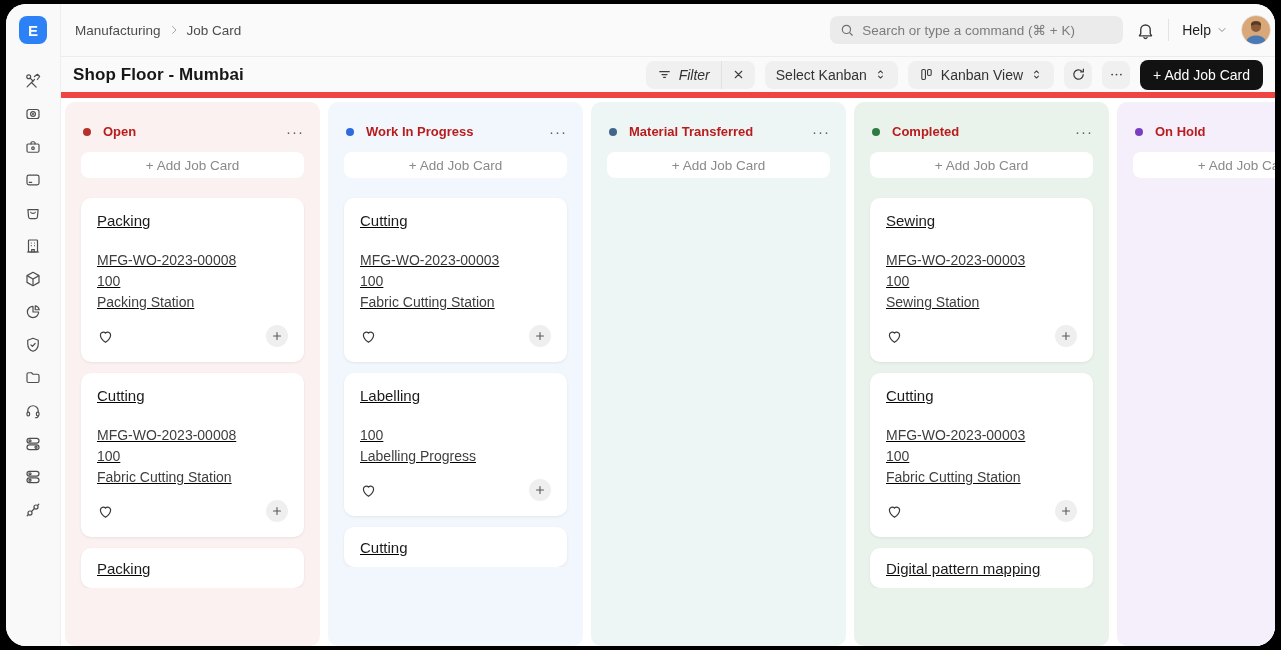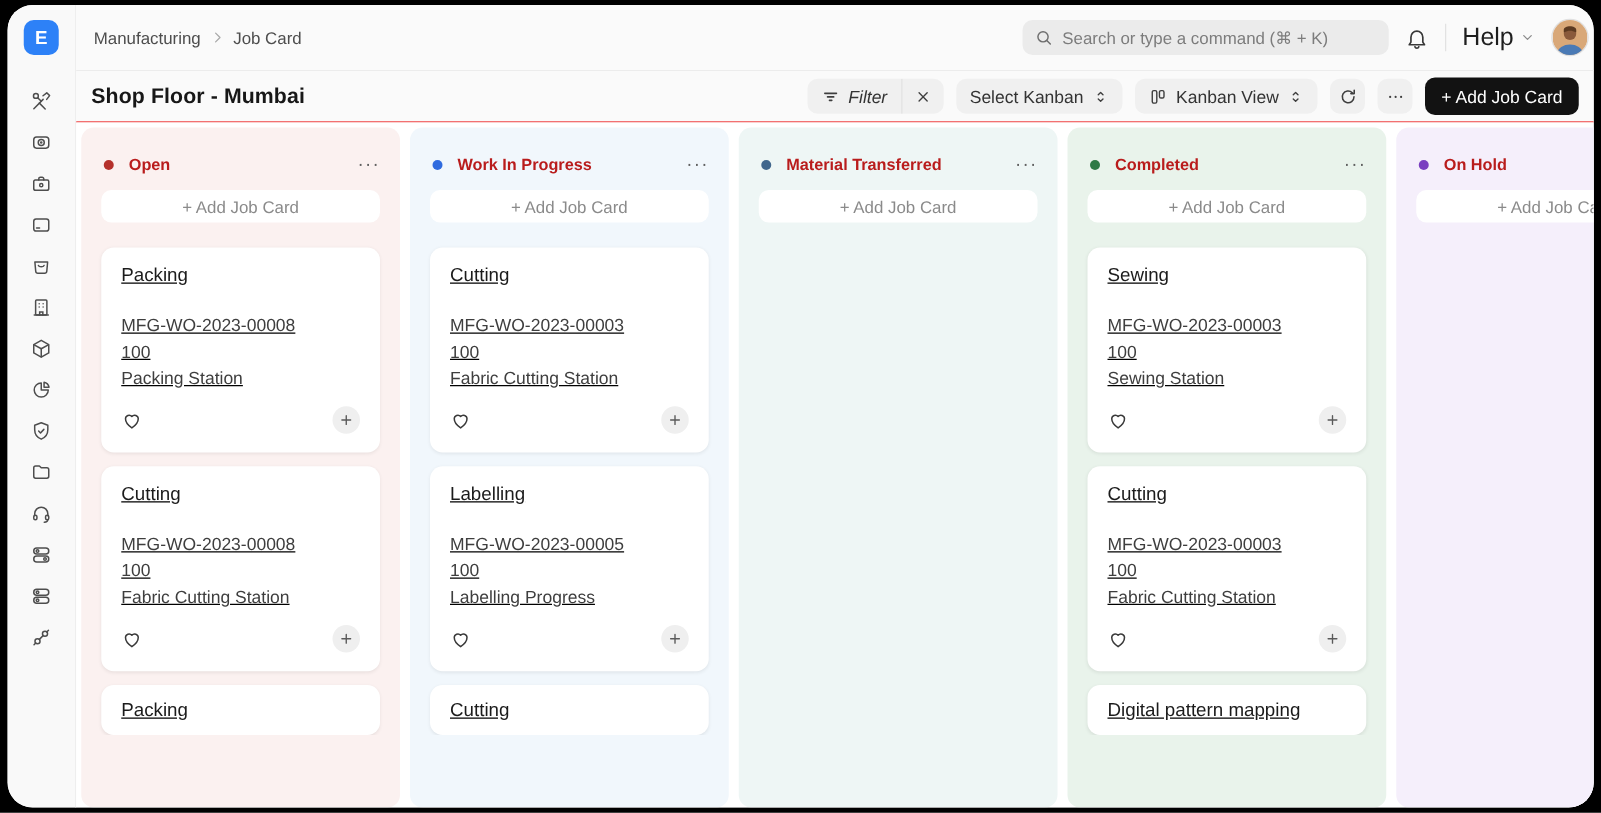--- a/index.html
+++ b/index.html
@@ -19,25 +19,25 @@
   .navbar { height:53px; flex:0 0 53px; background:#FAFAFA; border-bottom:1px solid #ECECEC; display:flex; align-items:center; padding:0 4px 0 14px; }
   .breadcrumb { display:flex; align-items:center; gap:7px; font-size:13.5px; color:#4D4D4D; }
   .crumb { cursor:pointer; }
   .crumb-sep { color:#A8A8A8; display:flex; }
   .nav-right { margin-left:auto; display:flex; align-items:center; gap:13px; }
   .search { width:293px; height:28px; background:#EBEBEB; border-radius:8px; display:flex; align-items:center; gap:8px; padding:0 10px; color:#7C7C7C; }
   .search input { flex:1; border:none; outline:none; background:transparent; font-size:13.5px; color:#555; font-family:"Liberation Sans", sans-serif; }
   .search input::placeholder { color:#7C7C7C; }
   .icon-btn { background:none; border:none; color:#383838; display:grid; place-items:center; cursor:pointer; }
   .v-div { width:1px; height:22px; background:#E2E2E2; }
-  .help { display:flex; align-items:center; gap:5px; font-size:20px; color:#1E1E1E; cursor:pointer; }
+  .help { display:flex; align-items:center; gap:5px; font-size:14px; color:#1E1E1E; cursor:pointer; }
   .help .chev { color:#8B8B8B; display:flex; }
   .avatar { width:30px; height:30px; border-radius:50%; overflow:hidden; cursor:pointer; border:1px solid #E0E0E0; }
 
-  .titlebar { height:41px; flex:0 0 41px; background:#FAFAFA; border-bottom:1px solid #ef4444; display:flex; align-items:center; padding:0 12px; }
+  .titlebar { height:41px; flex:0 0 41px; background:#FAFAFA; border-bottom:6px solid #ef4444; display:flex; align-items:center; padding:0 12px; }
   .page-title { font-size:17px; font-weight:bold; color:#171717; letter-spacing:.1px; }
   .toolbar { margin-left:auto; display:flex; align-items:center; gap:10px; }
   .pill, .seg { height:28px; background:#F0F0F0; border:none; border-radius:8px; display:flex; align-items:center; font-size:14px; color:#333; cursor:pointer; }
   .pill { padding:0 11px; gap:7px; }
   .seg { overflow:hidden; padding:0; }
   .seg .seg-a { display:flex; align-items:center; gap:7px; padding:0 11px; height:100%;font-style:italic; }
   .seg .seg-div { width:1px; height:100%; background:#E1E1E1; }
   .seg .seg-b { display:flex; align-items:center; padding:0 10px; height:100%; color:#4A4A4A; }
   .sq { width:28px; justify-content:center; padding:0; }
   .btn-dark { height:30px; background:#121212; color:#FFFFFF; border:none; border-radius:8px; padding:0 13px; font-size:14px; display:flex; align-items:center; cursor:pointer; font-family:"Liberation Sans", sans-serif; }
@@ -370,21 +370,20 @@
                   <svg width="12" height="12" viewBox="0 0 24 24" fill="none" stroke="currentColor" stroke-width="2.2" stroke-linecap="round">
                     <path d="M12 5v14M5 12h14"></path>
                   </svg>
                 </button>
     </div>
   </div>
 
   <div class="card">
     <div class="card-title">Labelling</div>
     <div class="card-lines">
-      <div class="wo">MFG-WO-2023-00005</div>
       <div class="qty">100</div>
       <div class="st">Labelling Progress</div>
     </div>
     <div class="card-foot">
       <button class="heart-btn">
                   <svg width="17" height="17" viewBox="0 0 24 24" fill="none" stroke="currentColor" stroke-width="1.7" stroke-linejoin="round">
                     <path d="M12 20.2S4.8 15.6 4.8 10a4.1 4.1 0 0 1 7.2-2.7A4.1 4.1 0 0 1 19.2 10c0 5.6-7.2 10.2-7.2 10.2z"></path>
                   </svg>
                 </button>
       <button class="plus-btn">

